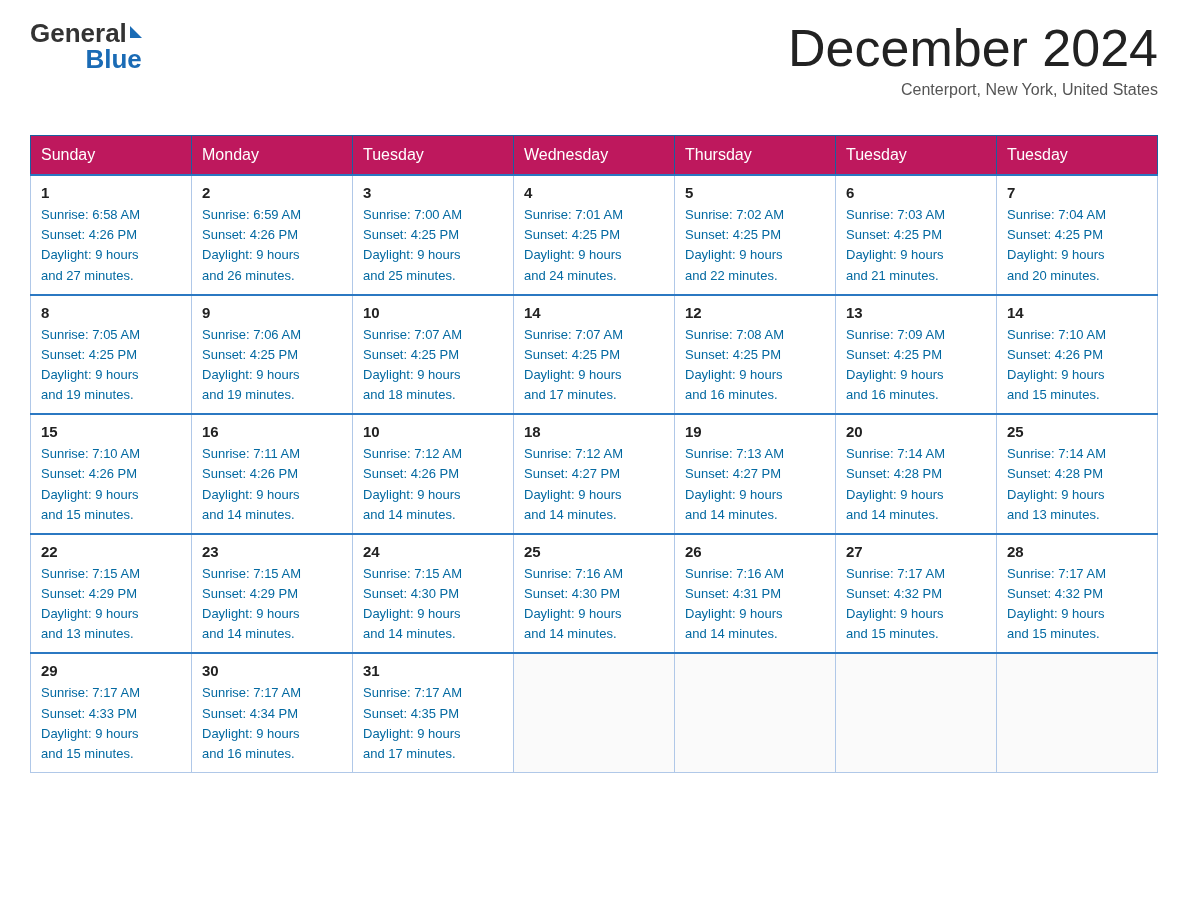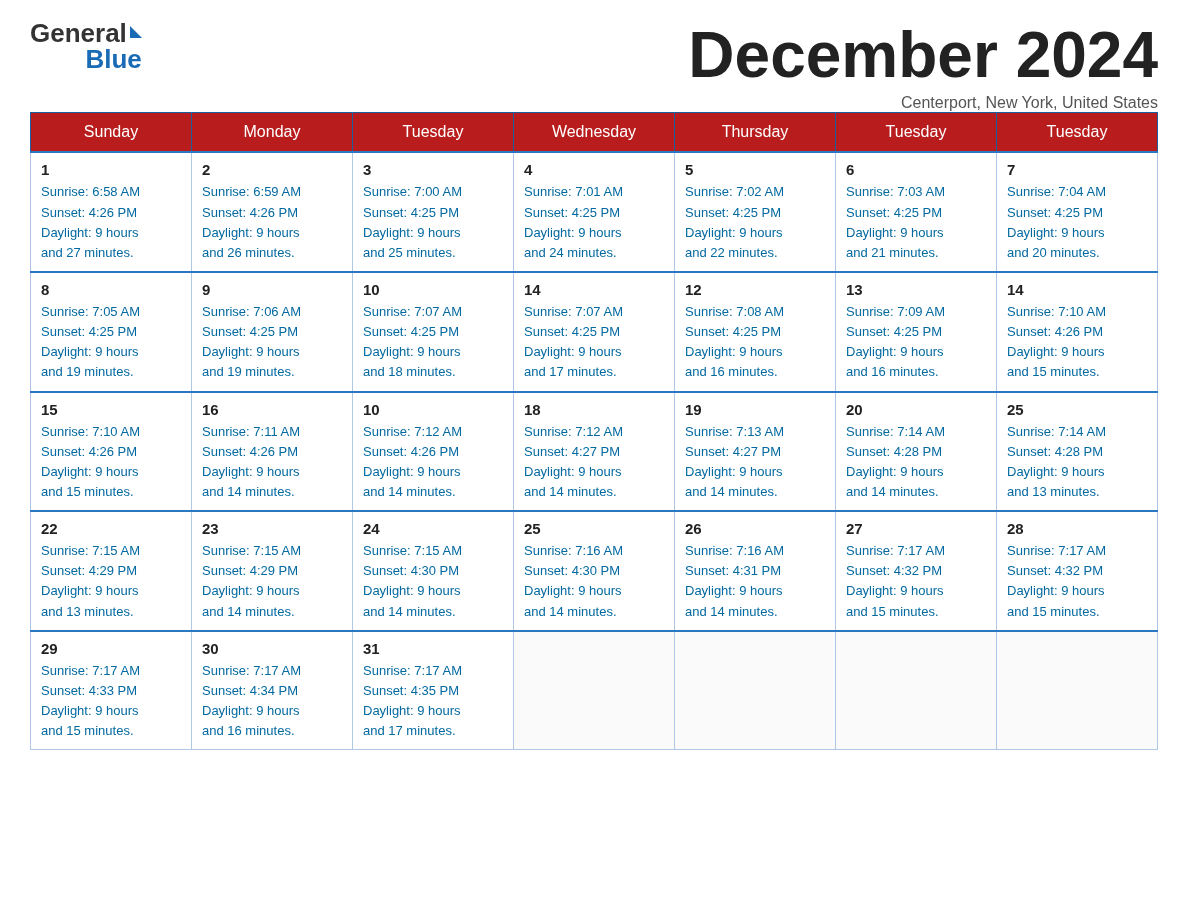--- a/index.html
+++ b/index.html
@@ -8,53 +8,53 @@
       background: #fff;
       color: #222;
       width: 1188px;
       min-height: 918px;
       padding: 20px 30px;
     }
     .header-section {
       display: flex;
       justify-content: space-between;
       align-items: flex-start;
-      margin-bottom: 0;
+      margin-bottom: 36px;
     }
     .logo-area {
       display: flex;
       flex-direction: column;
       align-items: flex-start;
     }
     .title-area {
       text-align: right;
     }
     .month-title {
-      font-size: 64px;
-      font-weight: bold;
+      font-size: 52px;
+      font-weight: normal;
       color: #222;
       line-height: 1.1;
     }
     .location-subtitle {
       font-size: 16px;
       color: #555;
       margin-top: 4px;
     }
     table {
       width: 100%;
       border-collapse: collapse;
       table-layout: fixed;
     }
     thead tr th {
-      background-color: #b91c1c;
+      background-color: #be185d;
       color: #fff;
       font-size: 16px;
       font-weight: normal;
       padding: 10px 10px;
-      text-align: center;
+      text-align: left;
       border: 1px solid #1a5fa0;
     }
     tbody tr td {
       vertical-align: top;
       padding: 8px 10px;
       border: 1px solid #b0c8e8;
       border-top: 2px solid #2b78c2;
       font-size: 13px;
       color: #333;
       height: 110px;

